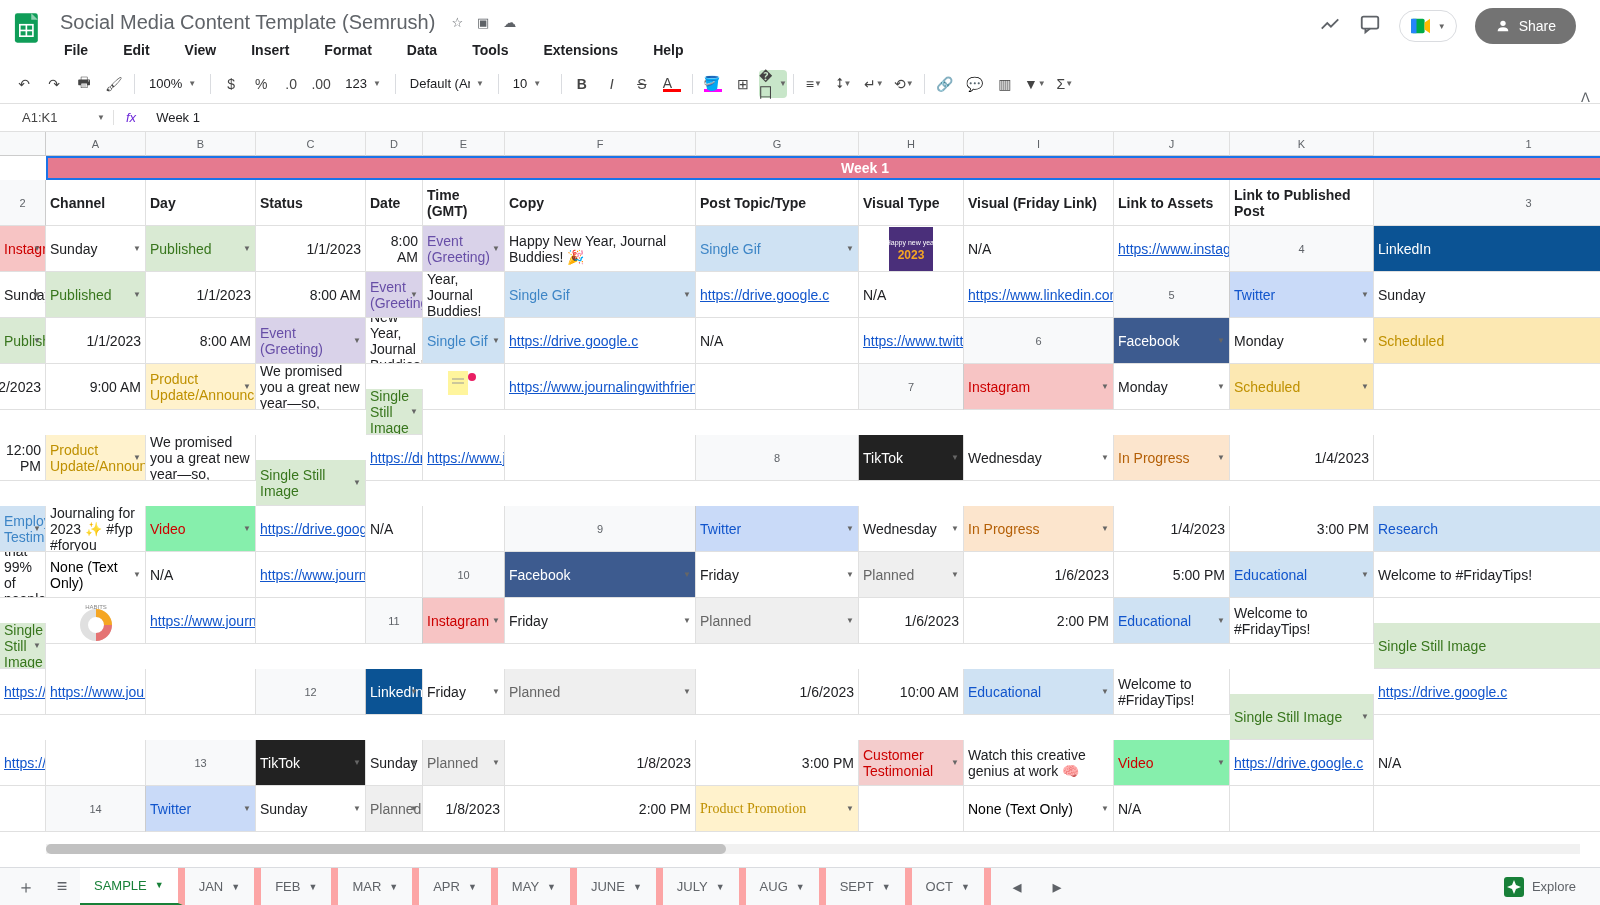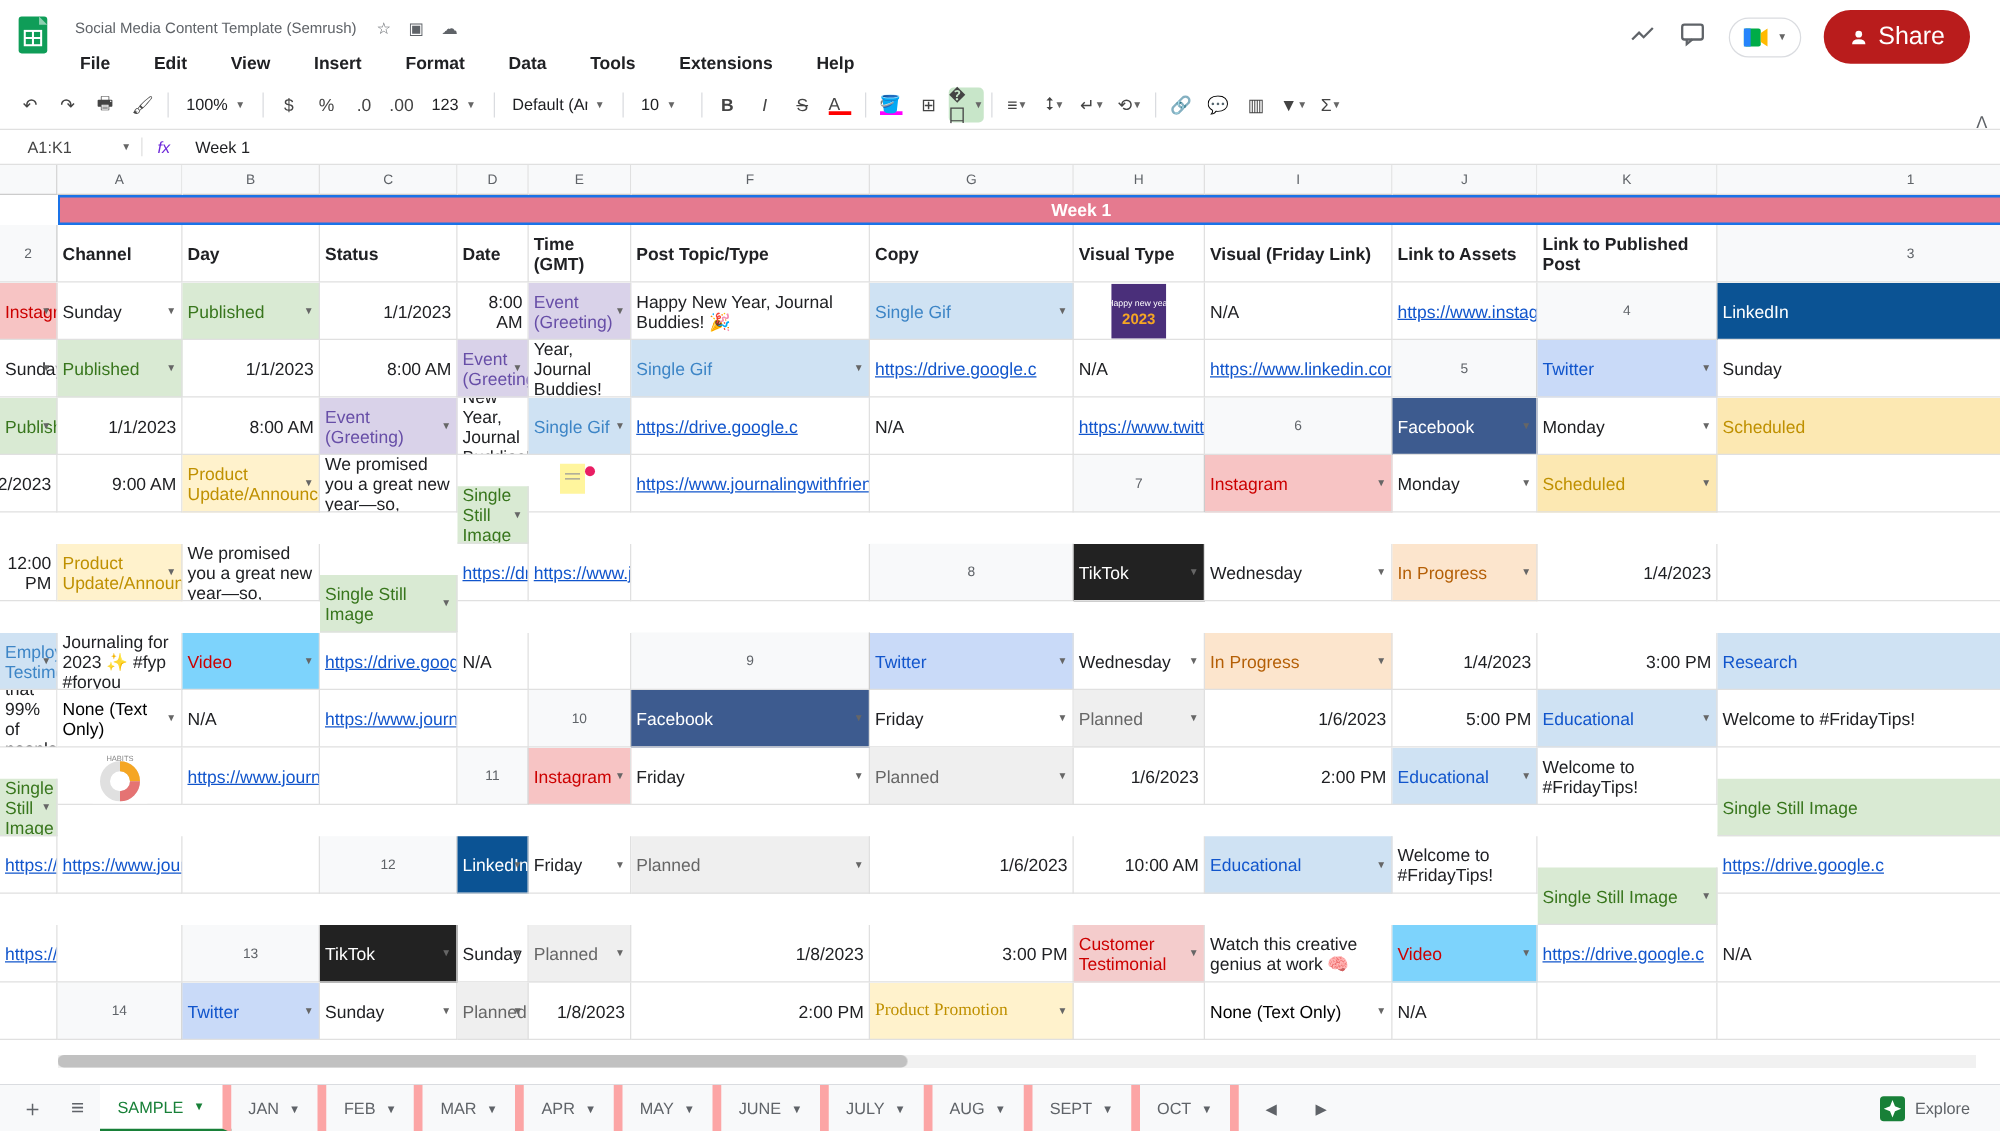--- a/index.html
+++ b/index.html
@@ -4,29 +4,29 @@
 <style>
 * { margin: 0; padding: 0; box-sizing: border-box; }
 body { font-family: Arial, sans-serif; font-size: 13px; color: #202124; background: #fff; overflow: hidden; width: 1600px; height: 905px; }
 
 
 .header { display: flex; align-items: flex-start; padding: 8px 16px 0 8px; height: 64px; }
 .logo { width: 40px; height: 40px; margin-right: 8px; display: flex; align-items: center; justify-content: center; }
 .logo svg { width: 36px; height: 36px; }
 .title-area { flex: 1; }
 .title-row { display: flex; align-items: center; gap: 12px; height: 28px; }
-.doc-title { font-size: 12px; color: #5f6368; padding: 2px 4px; }
+.doc-title { font-size: 20px; color: #5f6368; padding: 2px 4px; }
 .title-icons { display: flex; gap: 14px; color: #5f6368; }
 .title-icons span { cursor: pointer; }
 .menu-bar { display: flex; gap: 19px; margin-top: 2px; font-weight: bold; }
 .menu-item { padding: 4px 8px; font-size: 14px; color: #202124; cursor: pointer; border-radius: 4px; }
 .header-right { display: flex; align-items: center; gap: 18px; padding-right: 8px; }
 .header-icon { color: #5f6368; cursor: pointer; font-size: 20px; }
 .meet-btn { display: flex; align-items: center; gap: 6px; border: 1px solid #dadce0; border-radius: 20px; padding: 6px 10px; cursor: pointer; }
-.share-btn { display: flex; align-items: center; gap: 8px; background: #b91c1c; color: #fff; padding: 10px 20px; border-radius: 24px; font-size: 20px; font-weight: 500; cursor: pointer; }
+.share-btn { display: flex; align-items: center; gap: 8px; background: #737373; color: #fff; padding: 10px 20px; border-radius: 24px; font-size: 14px; font-weight: 500; cursor: pointer; }
 
 
 .toolbar { display: flex; align-items: center; padding: 4px 10px; height: 40px; border-bottom: 1px solid #e0e0e0; gap: 2px; }
 .tb-btn { width: 28px; height: 28px; display: flex; align-items: center; justify-content: center; cursor: pointer; color: #444; border-radius: 4px; font-size: 14px; }
 .tb-sep { width: 1px; height: 20px; background: #dadce0; margin: 0 4px; }
 .tb-select { display: flex; align-items: center; padding: 0 8px; height: 28px; cursor: pointer; font-size: 13px; gap: 6px; }
 .tb-caret { font-size: 8px; color: #666; }
 .tb-color-bar { width: 18px; height: 3px; margin-top: -2px; }
 
 
@@ -67,21 +67,21 @@
 .tp-product { background: #fff2cc; color: #bf9000; }
 .tp-employee { background: #cfe2f3; color: #3d85c6; }
 .tp-research { background: #cfe2f3; color: #1155cc; }
 .tp-educational { background: #cfe2f3; color: #1155cc; }
 .tp-customer { background: #f4cccc; color: #cc0000; }
 .tp-promo { background: #fff2cc; color: #bf9000; font-family: Liberation Serif, serif; }
 
 
 .vt-gif { background: #cfe2f3; color: #3d85c6; }
 .vt-still { background: #d9ead3; color: #38761d; margin-top: 25px; }
-.vt-video { background: #7dd3fc; color: #cc0000; text-align: right; }
+.vt-video { background: #86efac; color: #cc0000; text-align: right; }
 .vt-none { background: #fff; color: #000; }
 
 
 .sheet-tabs { position: absolute; bottom: 0; left: 0; right: 0; height: 38px; display: flex; align-items: center; border-top: 1px solid #dadce0; background: #f8f9fa; padding: 0 8px; }
 .tab-btn { width: 36px; height: 36px; display: flex; align-items: center; justify-content: center; color: #5f6368; cursor: pointer; font-size: 18px; }
 .sheet-tab { display: flex; align-items: center; gap: 8px; padding: 0 14px; height: 38px; cursor: pointer; font-size: 13px; font-weight: 500; color: #5f6368; border-right: 7px solid #fca5a5; }
 .sheet-tab.active { background: #fff; color: #188038; border-bottom: 3px solid #188038; }
 .sheet-tab .caret { font-size: 9px; }
 .tab-nav { display: flex; gap: 4px; margin-left: 8px; }
 .explore { margin-left: auto; display: flex; align-items: center; gap: 8px; padding: 0 16px; color: #5f6368; cursor: pointer; font-size: 13px; }
@@ -231,22 +231,22 @@
       <div class="col-header">J</div>
       <div class="col-header">K</div>
       <div class="row-header" style="height: 24px;">1</div>
       <div class="cell week-banner">Week 1</div>
       <div class="row-header" style="height: 46px;">2</div>
       <div class="cell hdr-cell">Channel</div>
       <div class="cell hdr-cell">Day</div>
       <div class="cell hdr-cell">Status</div>
       <div class="cell hdr-cell">Date</div>
       <div class="cell hdr-cell">Time (GMT)</div>
+      <div class="cell hdr-cell">Copy</div>
       <div class="cell hdr-cell">Post Topic/Type</div>
-      <div class="cell hdr-cell">Copy</div>
       <div class="cell hdr-cell">Visual Type</div>
       <div class="cell hdr-cell">Visual (Friday Link)</div>
       <div class="cell hdr-cell">Link to Assets</div>
       <div class="cell hdr-cell">Link to Published Post</div>
       <div class="row-header" style="height: 46px;">3</div>
       <div class="cell r-std ch-instagram">Instagram<span class="dropdown-arrow">▼</span></div>
       <div class="cell r-std">Sunday<span class="dropdown-arrow">▼</span></div>
       <div class="cell r-std st-published">Published<span class="dropdown-arrow">▼</span></div>
       <div class="cell r-std right-align">1/1/2023</div>
       <div class="cell r-std right-align">8:00 AM</div>

